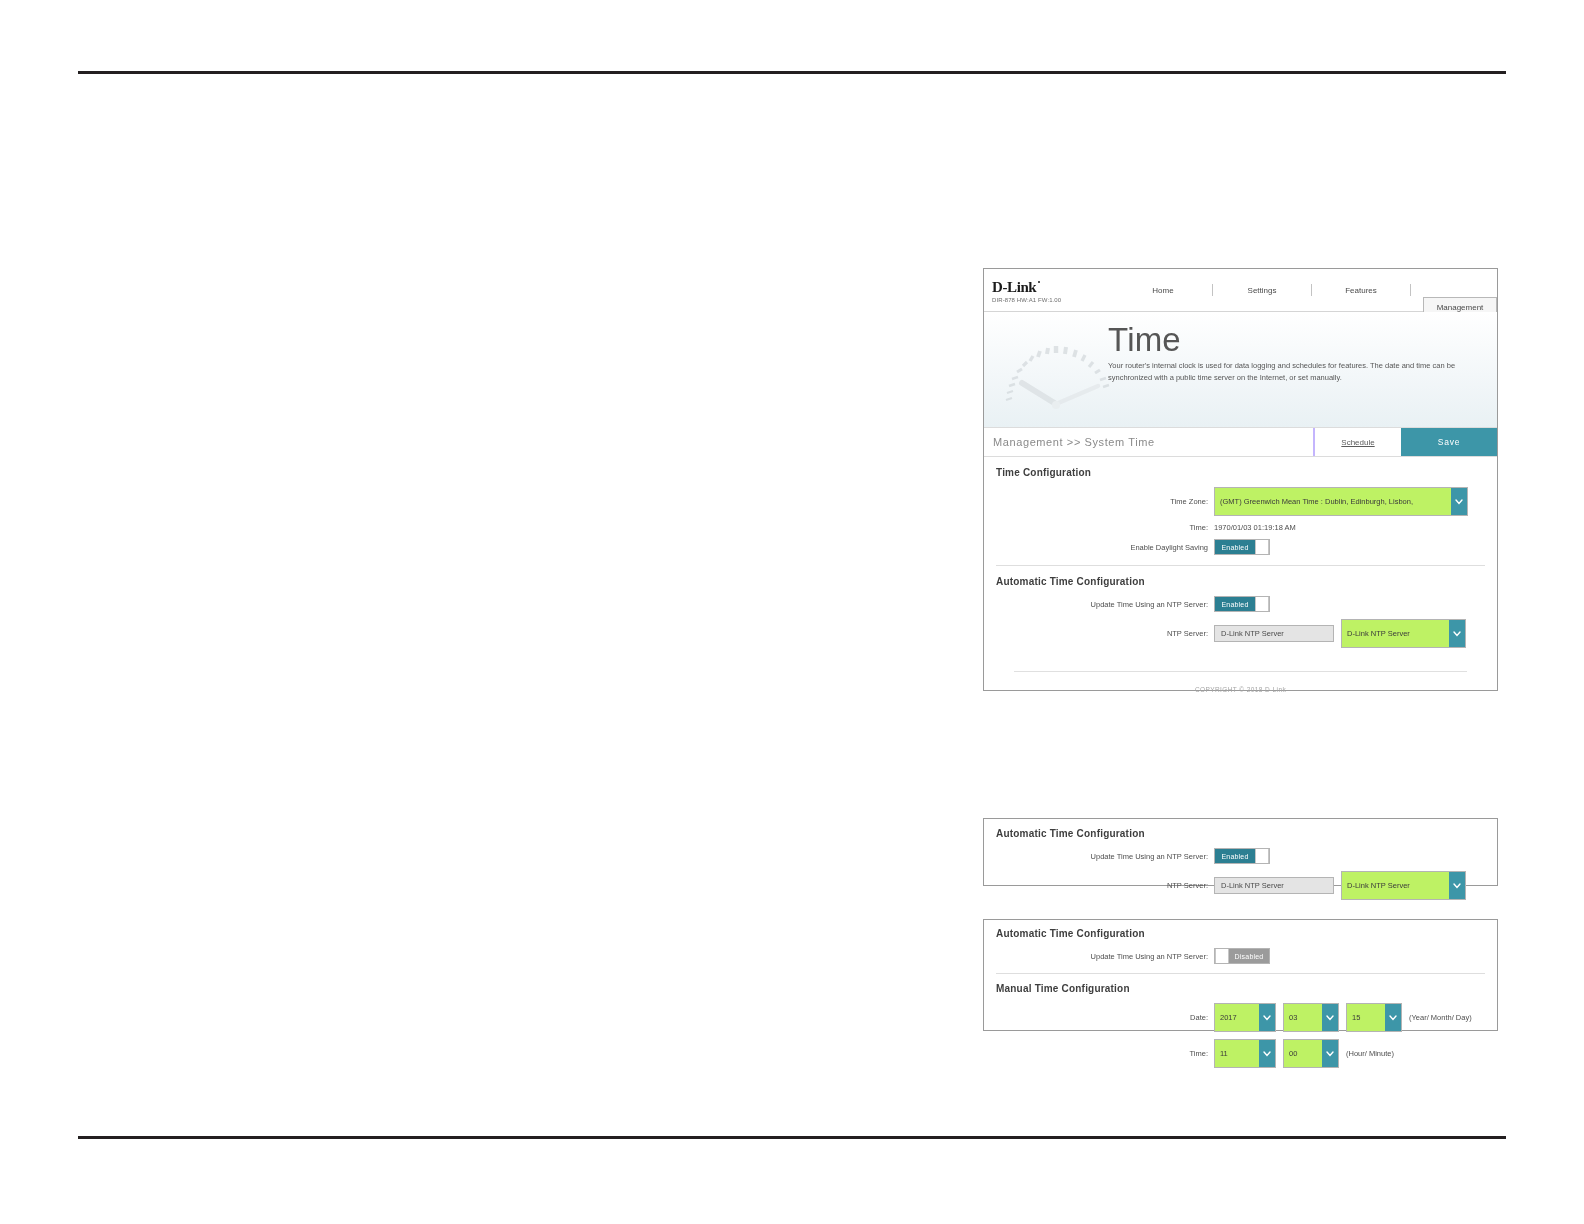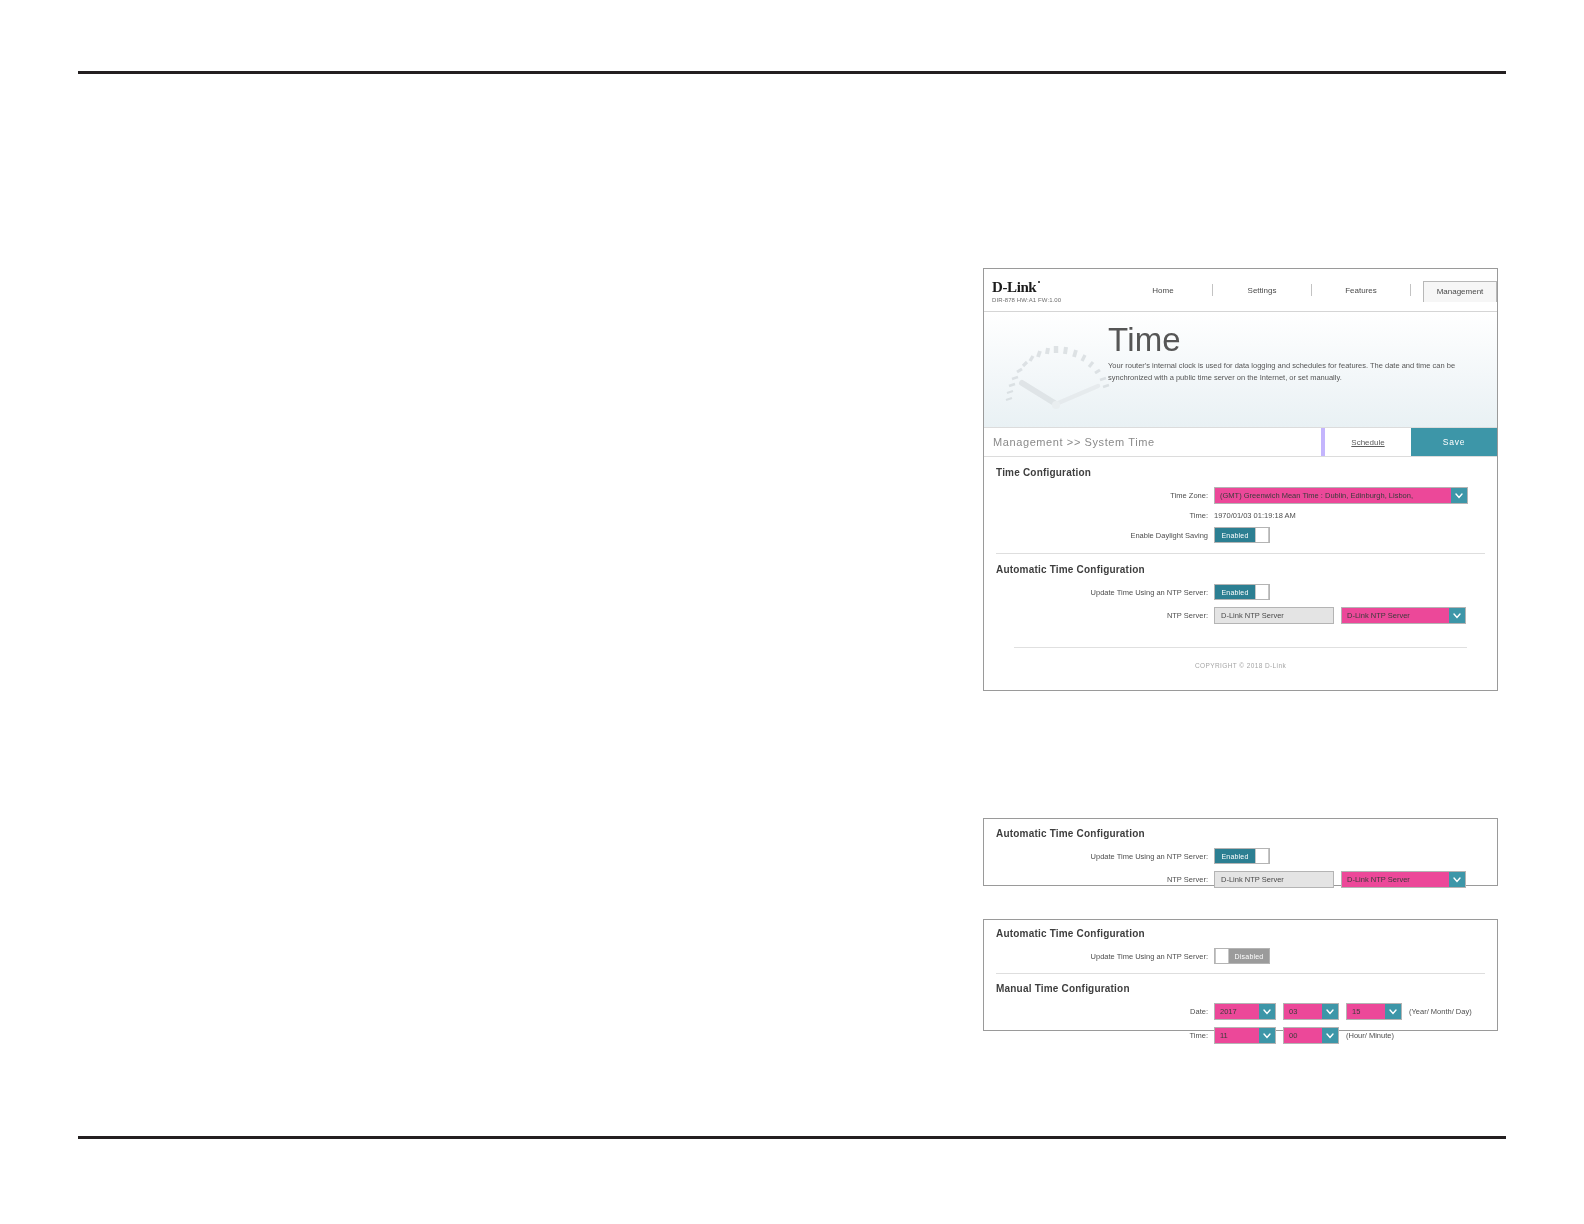--- a/index.html
+++ b/index.html
@@ -104,21 +104,21 @@
     width: 1px;
     height: 12px;
     background: #c3c3c3;
   }
   .nav-tab.active {
     border: 1px solid #b8b8b8;
     border-bottom: none;
     background: #f6f6f6;
     padding: 5px 0 6px 0;
     position: relative;
-    top: 1px;
+    top: 17px;
   }
 
   
   .hero {
     position: relative;
     height: 115px;
     background: linear-gradient(180deg, #ffffff 0%, #f3f7f9 55%, #e9f1f4 100%);
     overflow: hidden;
   }
   .hero-clock {
@@ -169,24 +169,24 @@
     letter-spacing: 0.6px;
   }
   .crumb-link {
     width: 86px;
     display: flex;
     align-items: center;
     justify-content: center;
     font-size: 8px;
     color: #5a5a5a;
     text-decoration: underline;
-    border-left: 4px solid #c4b5fd;
+    border-left: 2px solid #c4b5fd;
   }
   .crumb-save {
-    width: 86px;
+    width: 96px;
     display: flex;
     align-items: center;
     justify-content: center;
     background: #3d96a8;
     color: #ffffff;
     font-size: 8.5px;
     letter-spacing: 0.8px;
   }
 
   
@@ -214,22 +214,22 @@
     box-sizing: border-box;
     white-space: nowrap;
   }
   .field-control { display: flex; align-items: center; }
 
   
   .sel {
     display: inline-flex;
     align-items: stretch;
     border: 1px solid #b4b4b4;
-    background: #ec4899;
-    height: 17px;
+    background: #bef264;
+    height: 29px;
     box-sizing: border-box;
     gap: 16px;
   }
   .sel-text {
     flex: 1;
     display: flex;
     align-items: center;
     padding: 0 5px;
     font-size: 7.5px;
     color: #3b3b3b;

